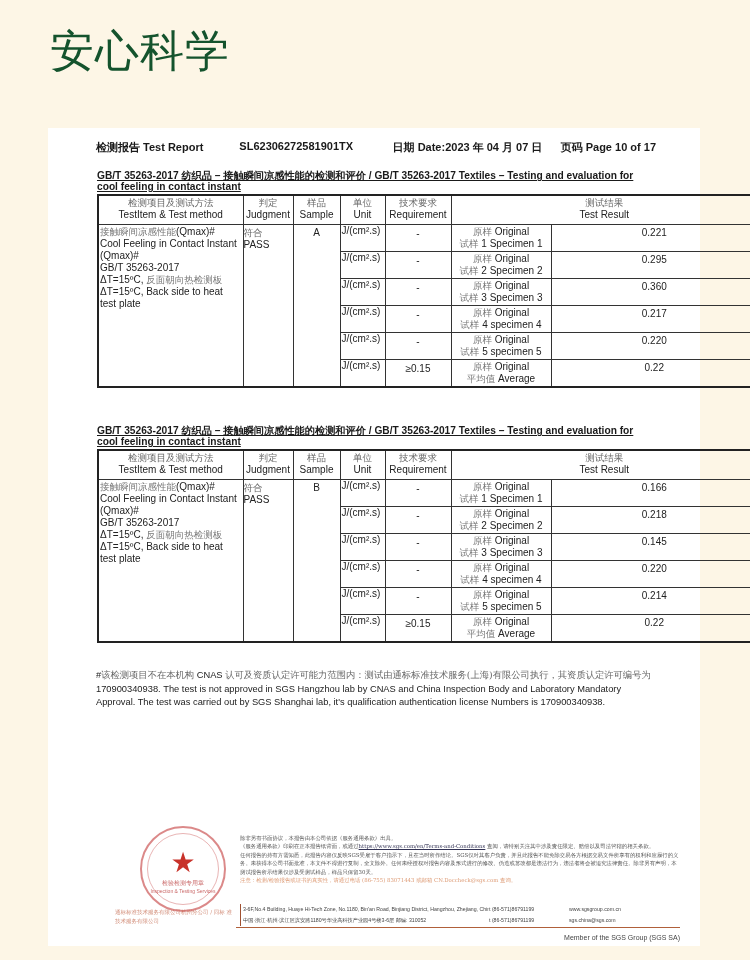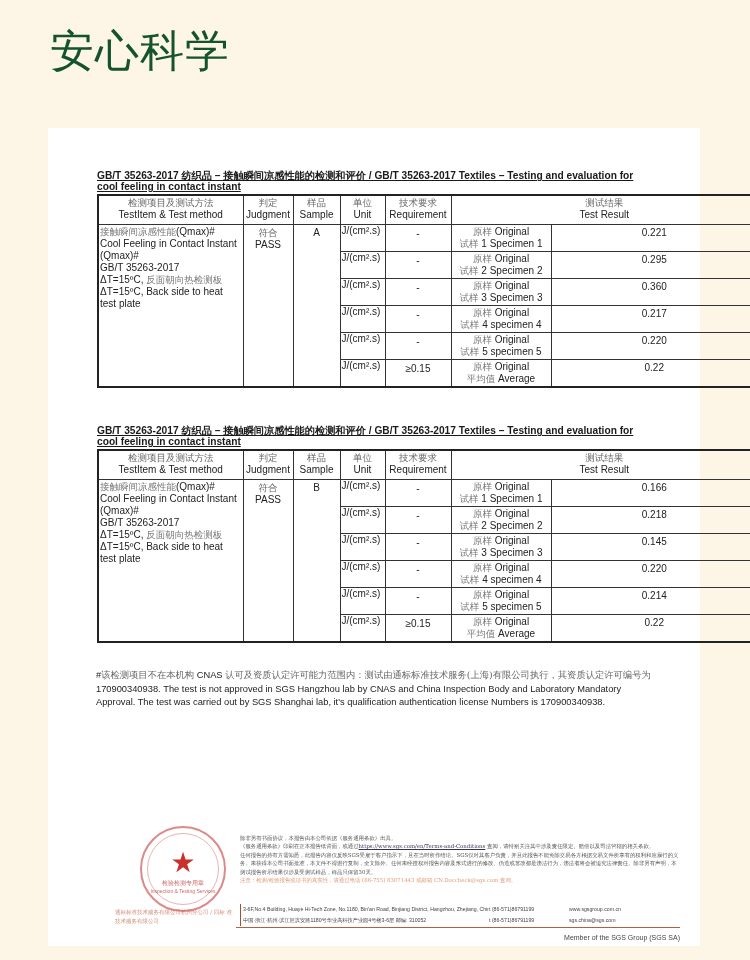--- a/index.html
+++ b/index.html
@@ -77,21 +77,21 @@
     vertical-align: middle;
   }
   .cn { color: #666; font-family: "DejaVu Serif", serif; font-size: 9.5px; }
   th .cn, td .cn { display: block; }
   td.method {
     width: 145px;
     padding: 1px 1px;
     font-size: 10px;
     line-height: 11.4px;
   }
-  td.judg { width: 50px; text-align: center; padding-top: 2px; }
+  td.judg { width: 50px; text-align: left; padding-top: 2px; }
   td.sample { width: 47px; text-align: center; font-weight: 700; padding-top: 2px; }
   td.unit { width: 45px; text-align: left; padding: 0 1px; height: 27px; }
   td.req { width: 66px; text-align: center; padding-top: 3px; }
   td.res-label { width: 100px; text-align: center; padding: 1px 0; }
   td.res-val { text-align: center; padding-top: 2px; }
   td.method .cnm { color: #777; font-family: "DejaVu Serif", serif; font-size: 9.5px; text-align: center; }
 
   .footnote {
     position: absolute;
     left: 48px; top: 540px;
@@ -171,20 +171,26 @@
     color: #444;
   }
 </style>
 </head>
 <body>
 
 <div class="brand-title">安心科学</div>
 
 <div class="card">
 
+  <div class="report-header">
+    <span class="rh-title">检测报告  Test Report</span>
+    <span class="rh-no">SL62306272581901TX</span>
+    <span class="rh-date">日期 Date:2023 年 04 月 07 日</span>
+    <span class="rh-page">页码 Page 10 of 17</span>
+  </div>
 
   <div class="section-title sec1-title">GB/T 35263-2017 纺织品 – 接触瞬间凉感性能的检测和评价 / GB/T 35263-2017 Textiles – Testing and evaluation for cool feeling in contact instant</div>
   <table class="result t1">
     <thead>
       <tr>
         <th><span class="cn">检测项目及测试方法</span><span>TestItem &amp; Test method</span></th>
         <th><span class="cn">判定</span><span>Judgment</span></th>
         <th><span class="cn">样品</span><span>Sample</span></th>
         <th><span class="cn">单位</span><span>Unit</span></th>
         <th><span class="cn">技术要求</span><span>Requirement</span></th>

